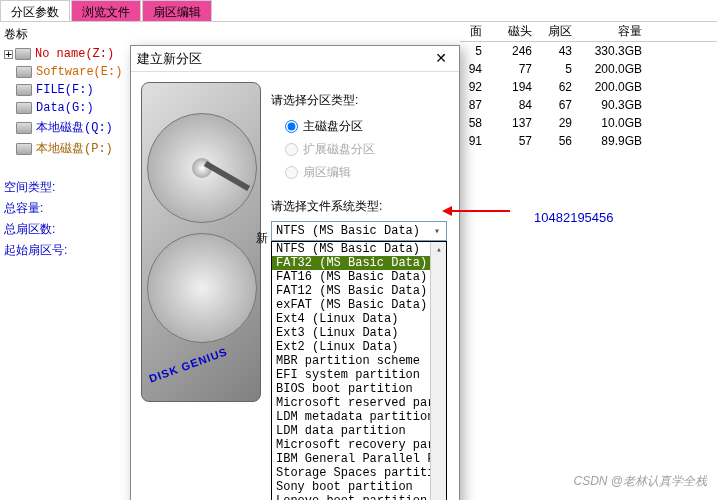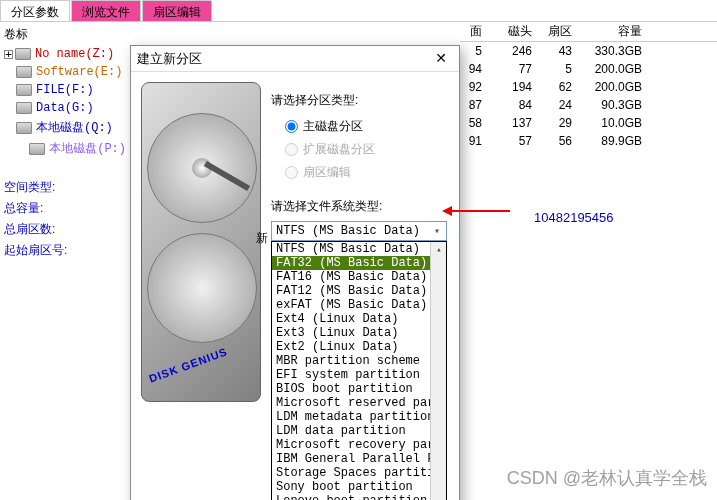--- a/index.html
+++ b/index.html
@@ -46,21 +46,21 @@
       width: 16px;
       height: 12px;
       background: linear-gradient(#ddd,#aaa);
       border: 1px solid #888;
       border-radius: 1px;
       margin-right: 4px;
       flex-shrink: 0;
     }
     .disk-item.red { color: #c00; }
     .disk-item.blue { color: #00c; }
-    .disk-item.magenta { color: #8b5cf6; justify-content: flex-end; }
+    .disk-item.magenta { color: #a16207; }
     .disk-item.orange { color: #c60; }
     .plus {
       color: #000;
       font-family: monospace;
       margin-right: 2px;
       margin-left: -12px;
       font-size: 11px;
       border: 1px solid #888;
       width: 9px;
       height: 9px;
@@ -99,21 +99,22 @@
       color: #00c;
       font-size: 13px;
       margin-top: 60px;
       margin-left: 74px;
     }
     .watermark {
       position: absolute;
       bottom: 10px;
       right: 10px;
       color: rgba(120,120,120,0.7);
-      font-size: 18px;
+      font-size: 12px;
+      font-style: italic;
     }
     .dialog {
       position: absolute;
       left: 130px;
       top: 45px;
       width: 330px;
       height: 465px;
       background: #fff;
       border: 1px solid #888;
       box-shadow: 4px 4px 12px rgba(0,0,0,0.3);
@@ -343,21 +344,21 @@
       </div>
       <div class="table-row">
         <div class="td c1">92</div>
         <div class="td c2">194</div>
         <div class="td c3">62</div>
         <div class="td c5">200.0GB</div>
       </div>
       <div class="table-row">
         <div class="td c1">87</div>
         <div class="td c2">84</div>
-        <div class="td c3">24</div>
+        <div class="td c3">67</div>
         <div class="td c5">90.3GB</div>
       </div>
       <div class="table-row">
         <div class="td c1">58</div>
         <div class="td c2">137</div>
         <div class="td c3">29</div>
         <div class="td c5">10.0GB</div>
       </div>
       <div class="table-row">
         <div class="td c1">91</div>

